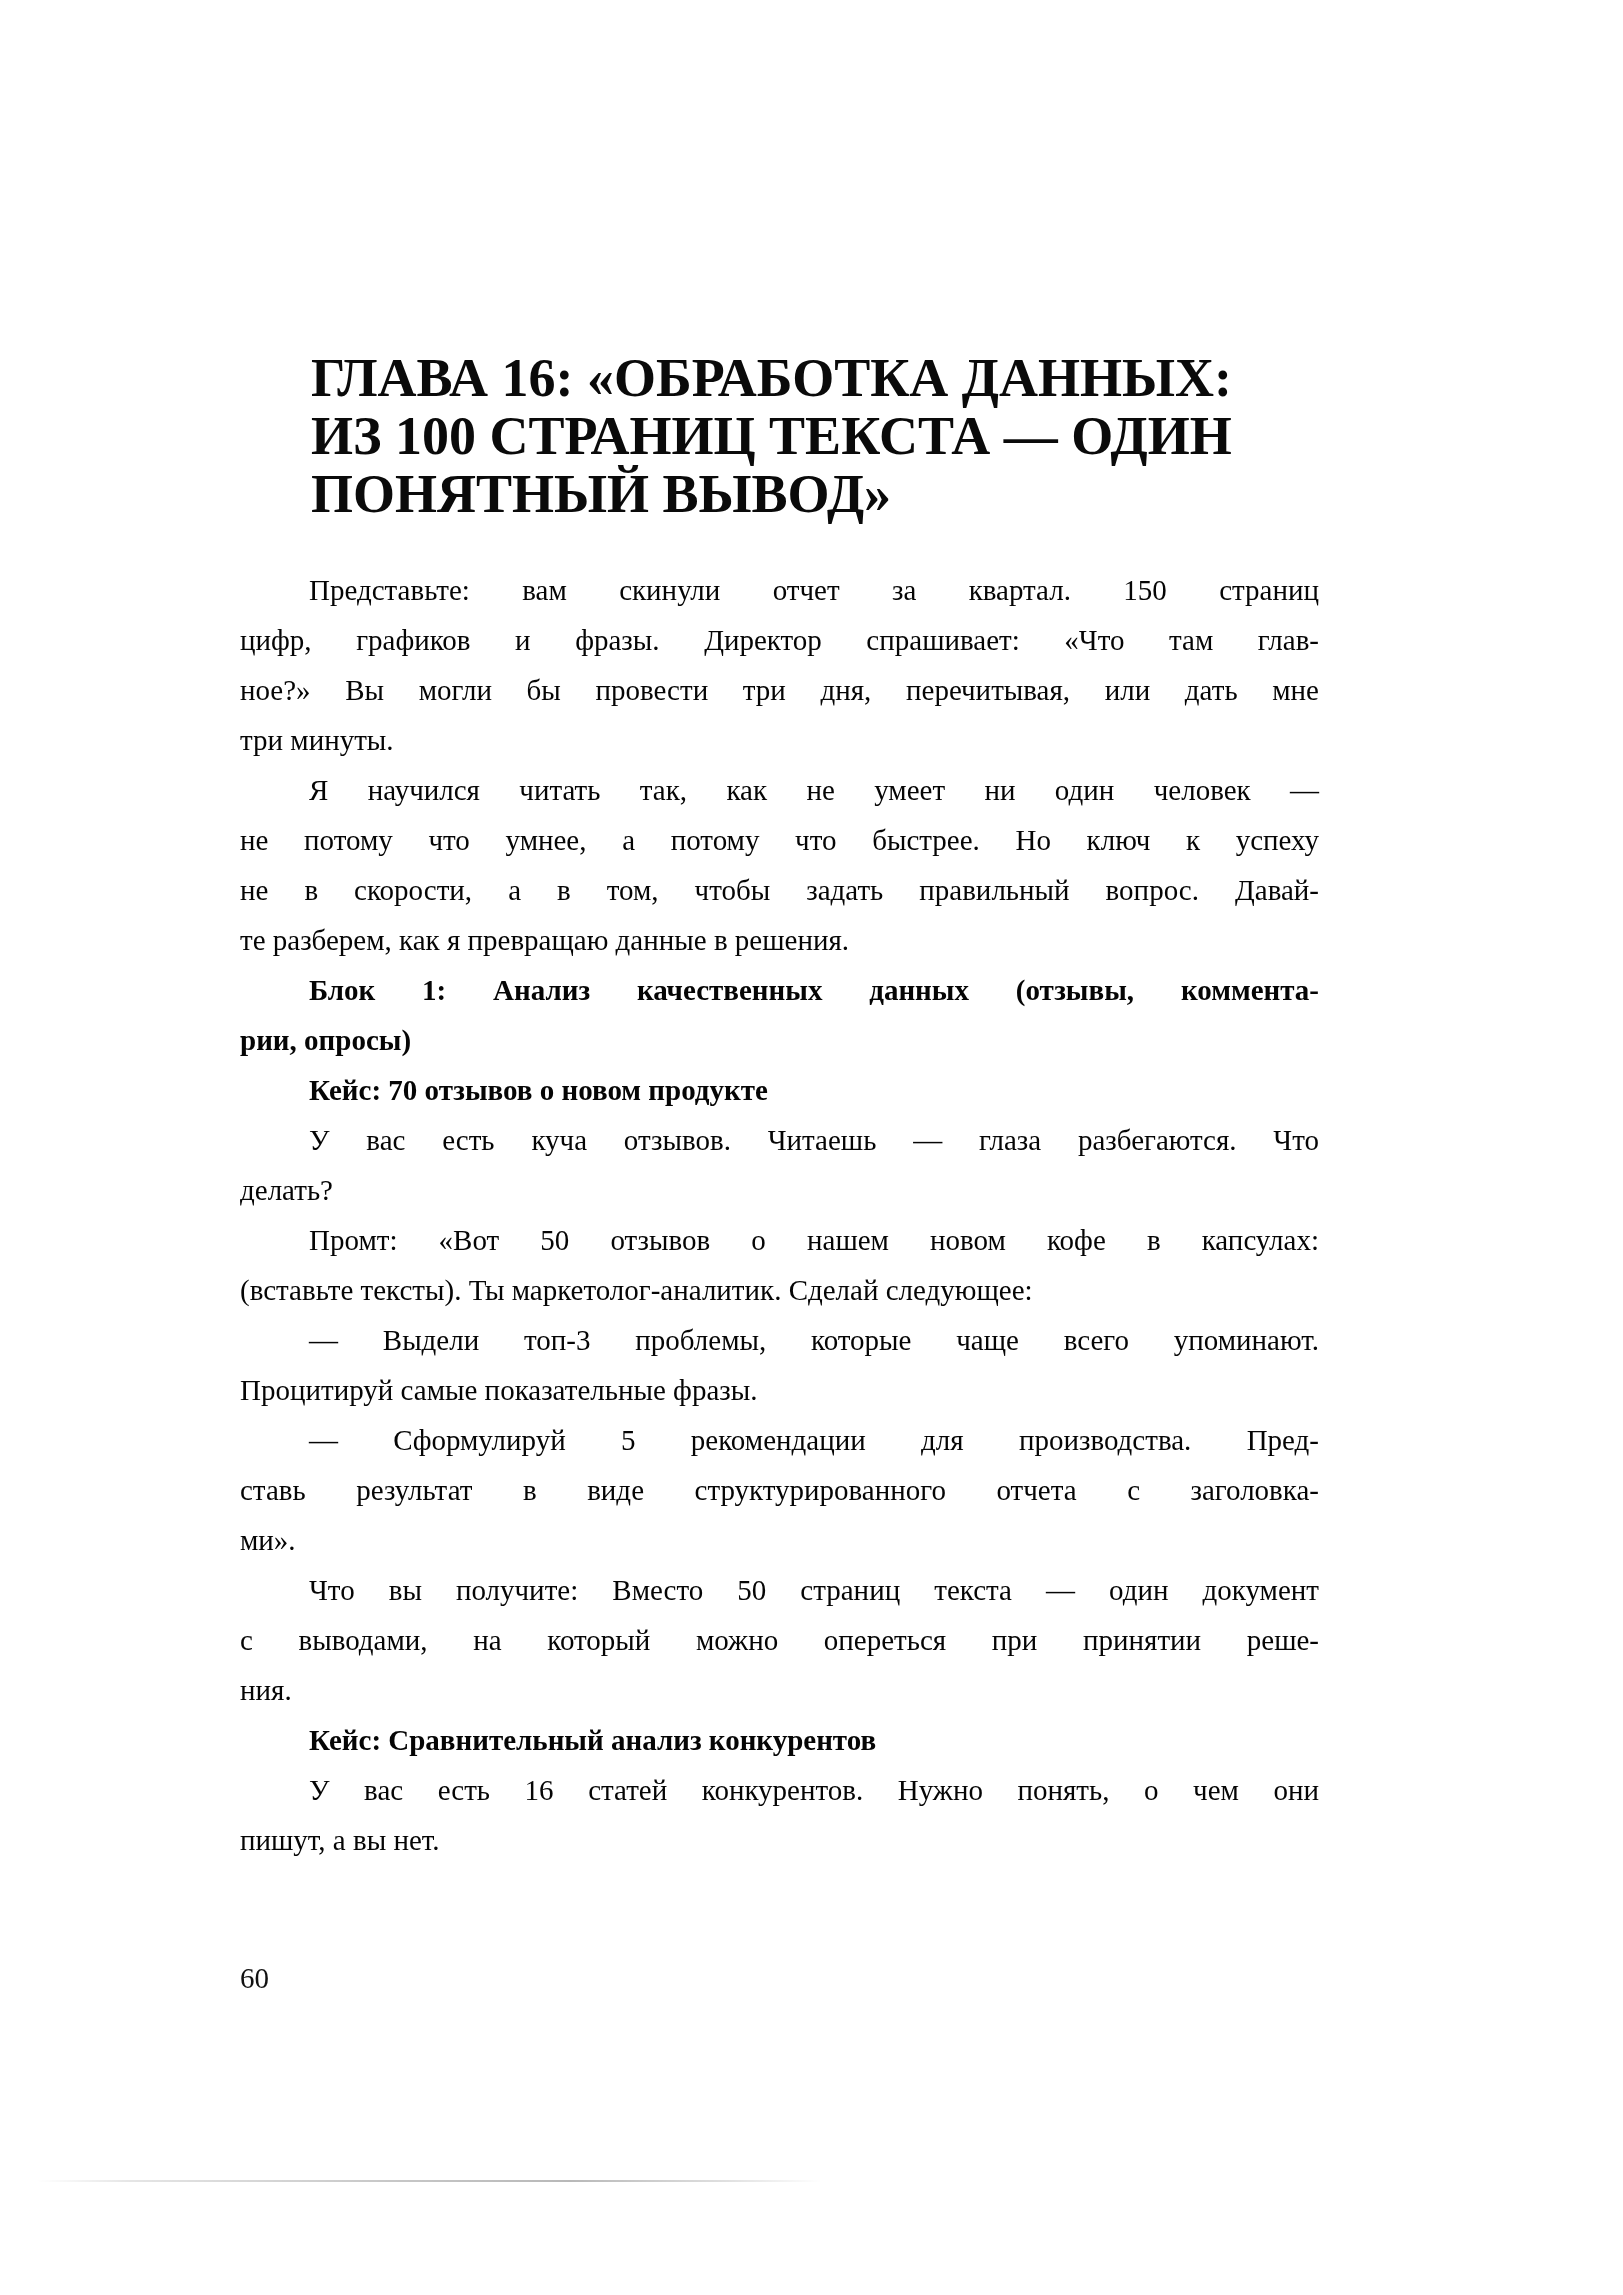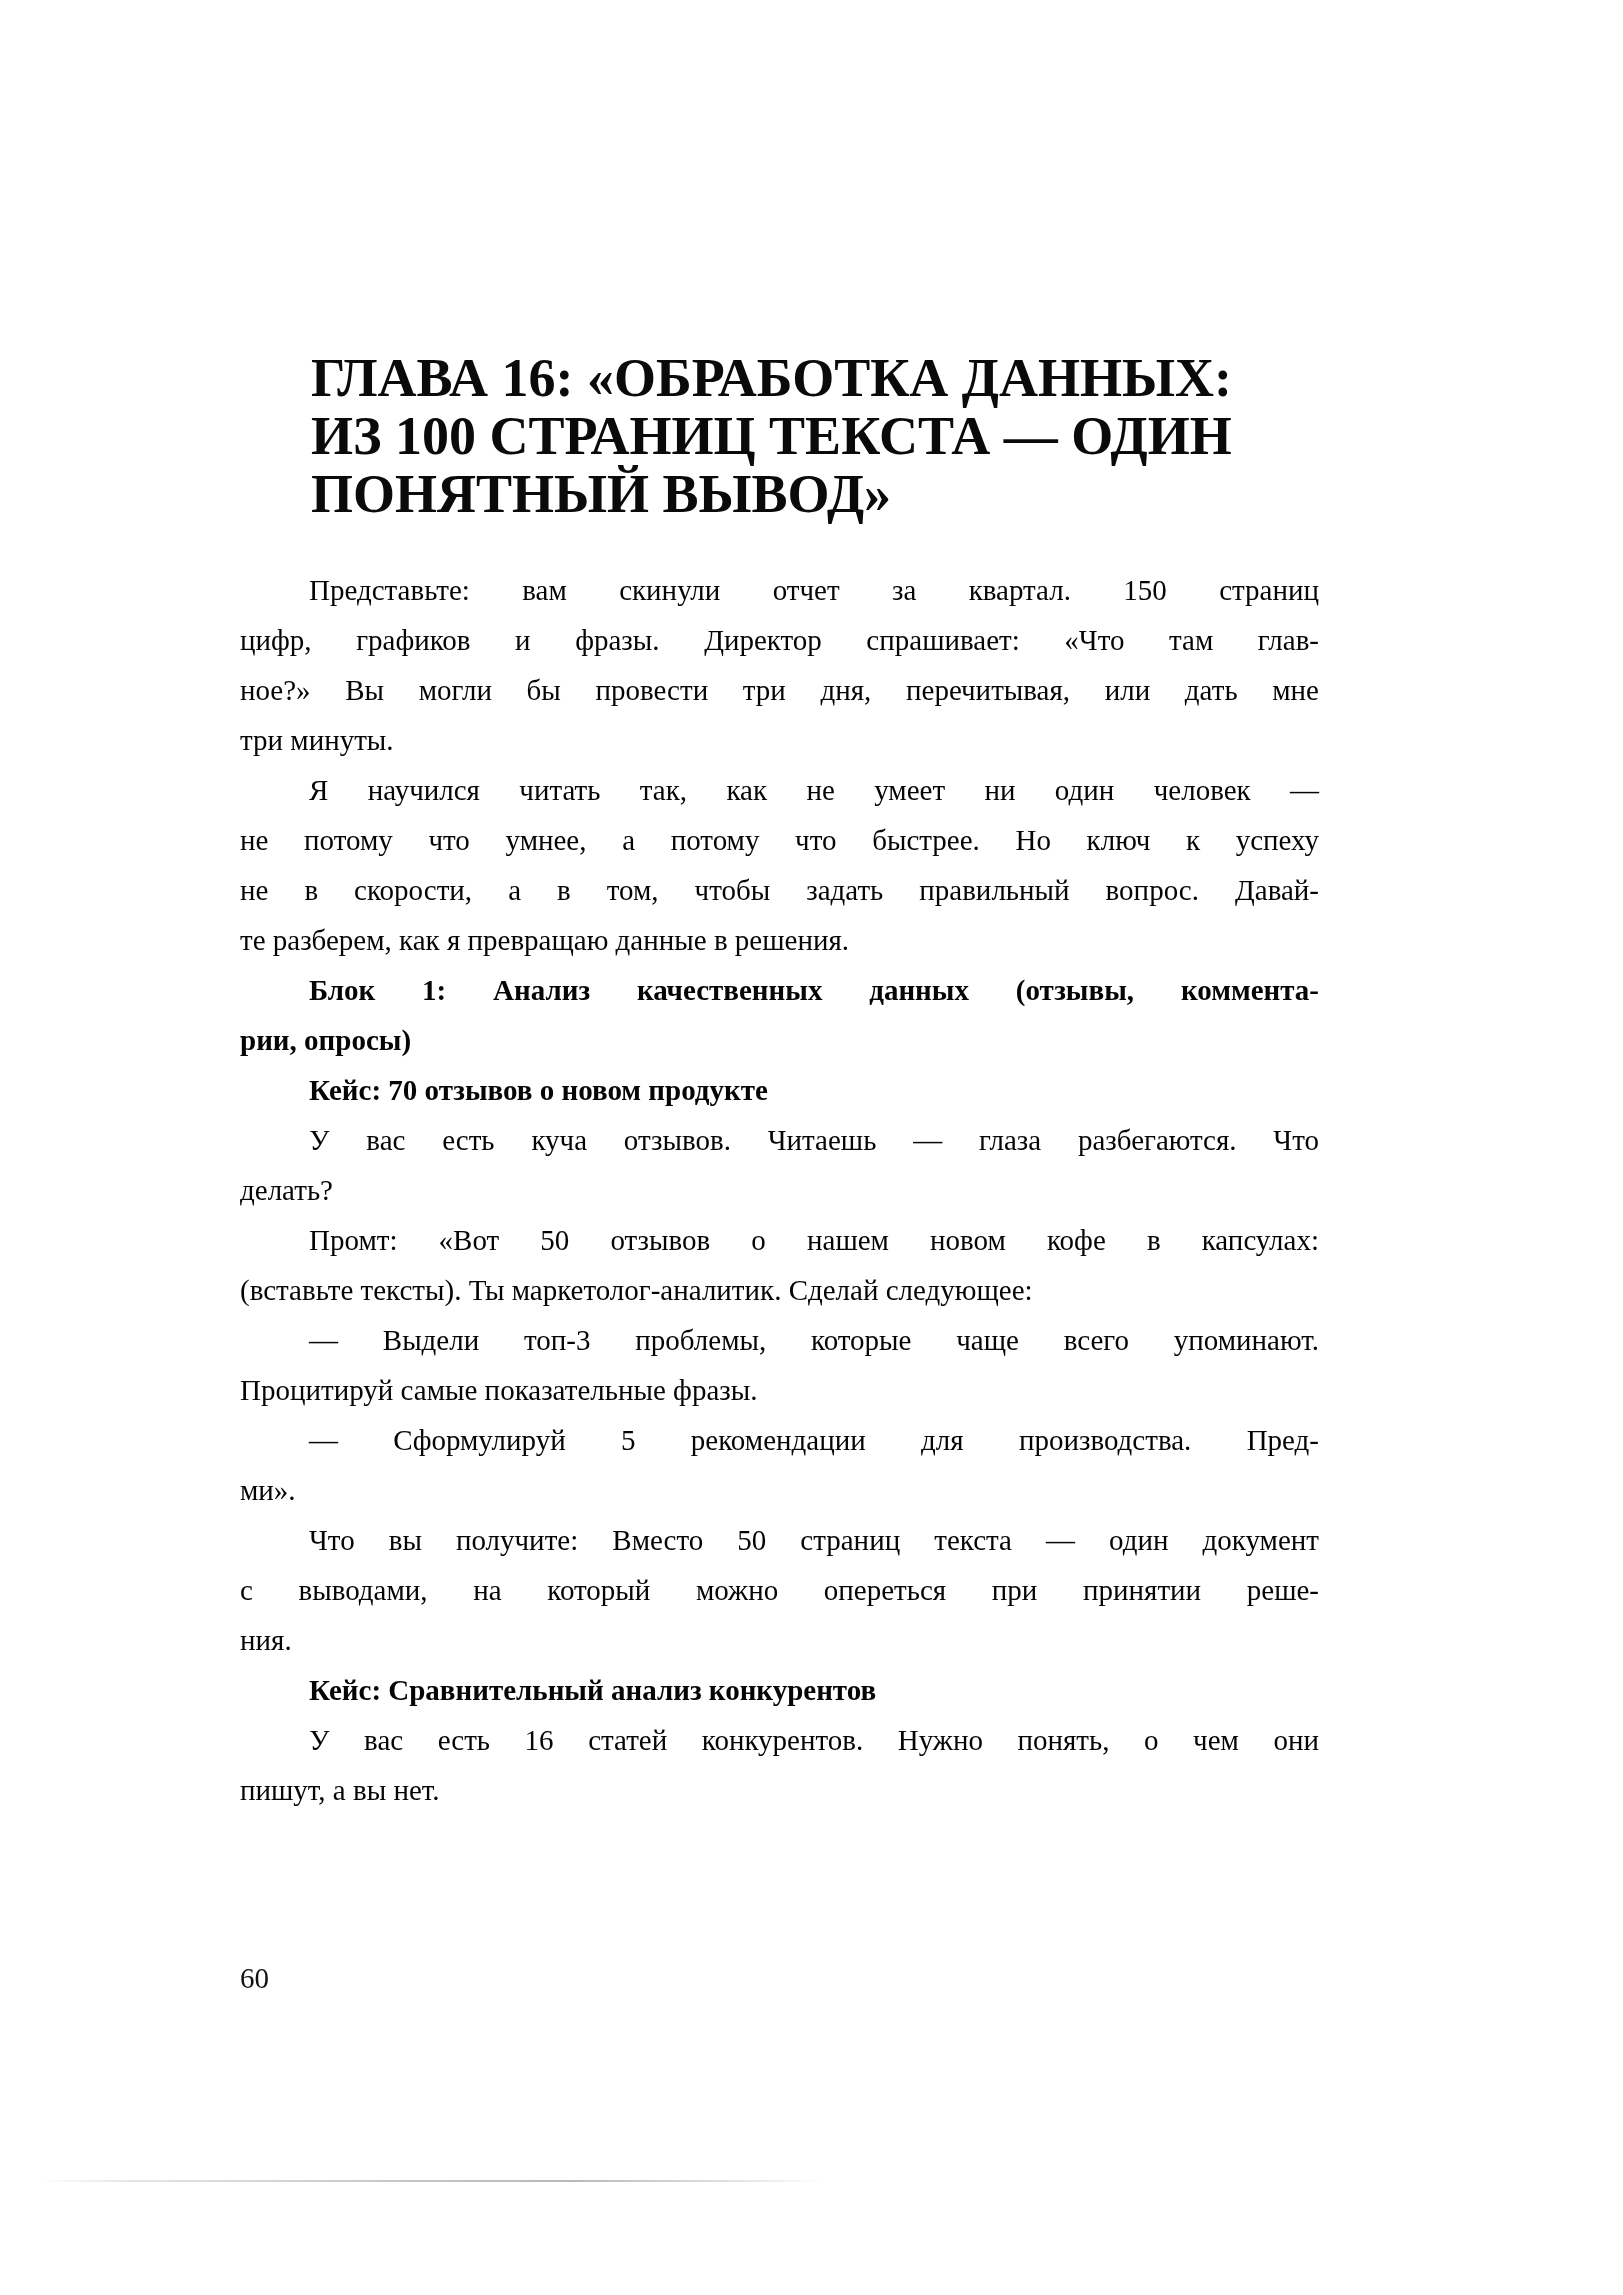--- a/index.html
+++ b/index.html
@@ -89,20 +89,21 @@
       <div class="line bold first">Блок 1: Анализ качественных данных (отзывы, коммента-</div>
       <div class="line bold last">рии, опросы)</div>
       <div class="line bold first last">Кейс: 70 отзывов о новом продукте</div>
       <div class="line first">У вас есть куча отзывов. Читаешь — глаза разбегаются. Что</div>
       <div class="line last">делать?</div>
       <div class="line first">Промт: «Вот 50 отзывов о нашем новом кофе в капсулах:</div>
       <div class="line last">(вставьте тексты). Ты маркетолог-аналитик. Сделай следующее:</div>
       <div class="line first">— Выдели топ-3 проблемы, которые чаще всего упоминают.</div>
       <div class="line last">Процитируй самые показательные фразы.</div>
       <div class="line first">— Сформулируй 5 рекомендации для производства. Пред-</div>
+      <div class="line">ставь результат в виде структурированного отчета с заголовка-</div>
       <div class="line last">ми».</div>
       <div class="line first">Что вы получите: Вместо 50 страниц текста — один документ</div>
       <div class="line">с выводами, на который можно опереться при принятии реше-</div>
       <div class="line last">ния.</div>
       <div class="line bold first last">Кейс: Сравнительный анализ конкурентов</div>
       <div class="line first">У вас есть 16 статей конкурентов. Нужно понять, о чем они</div>
       <div class="line last">пишут, а вы нет.</div>
     </div>
 
   <div class="page-number">60</div>

